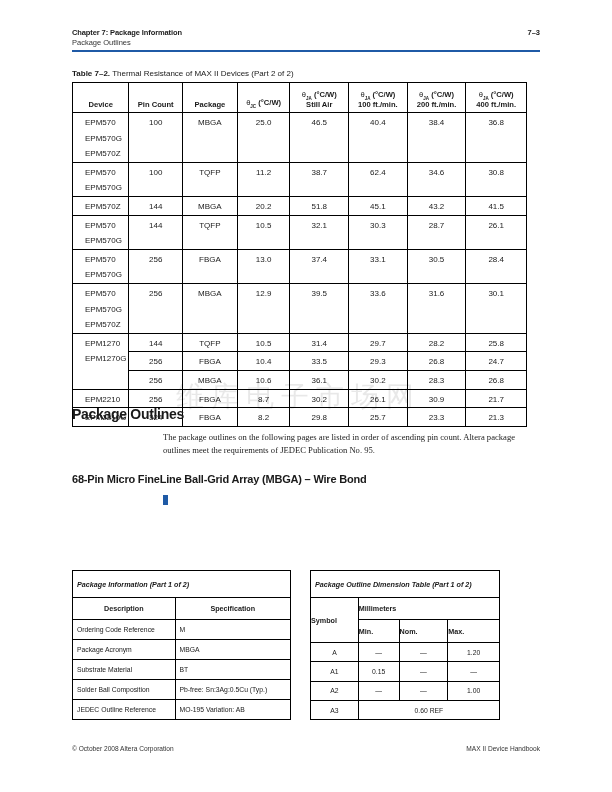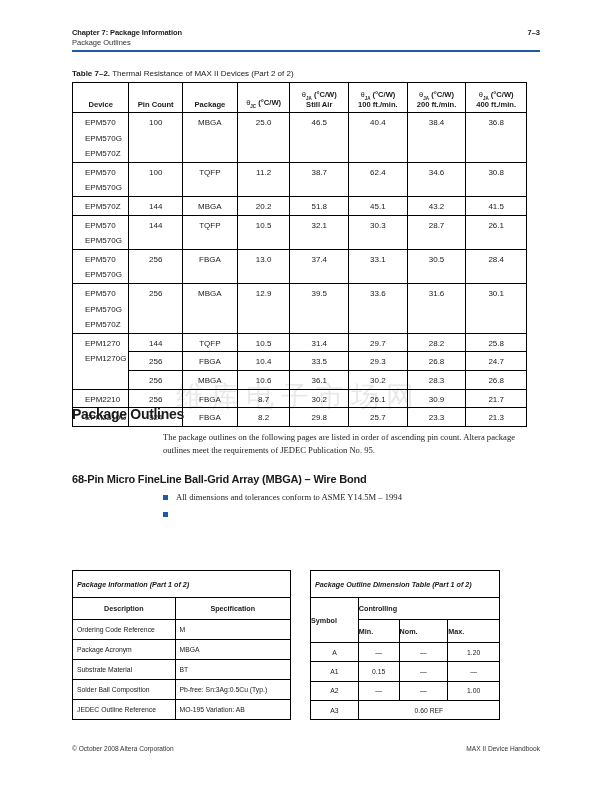--- a/index.html
+++ b/index.html
@@ -199,21 +199,21 @@
     </tbody>
 </table>
 
 <div class="watermark">维库电子市场网</div>
 
 <div class="h-outlines">Package Outlines</div>
 <div class="para">The package outlines on the following pages are listed in order of ascending pin count. Altera package outlines meet the requirements of JEDEC Publication No. 95.</div>
 
 <div class="h-mbga">68-Pin Micro FineLine Ball-Grid Array (MBGA) – Wire Bond</div>
 <ul class="bullets">
-  <li><span class="sq"></span><span>All dimensions and tolerances conform to ASME Y14.5M – 1994</span></li>
+  <li><span class="sq"></span></li>
   <li><span class="sq"></span></li>
 </ul>
 
 <table class="pkginfo">
   <colgroup>
       <col style="width:103px">
       <col style="width:116px">
     </colgroup>
   <tbody>
       <tr class="cap-row">
@@ -252,21 +252,21 @@
       <col style="width:41px">
       <col style="width:49px">
       <col style="width:52px">
     </colgroup>
   <tbody>
       <tr class="cap-row">
         <th colspan="4">Package Outline Dimension Table  (Part 1 of 2)</th>
       </tr>
   <tr class="mm-row">
     <th rowspan="2">Symbol</th>
-    <th colspan="3">Controlling</th>
+    <th colspan="3">Millimeters</th>
   </tr>
   <tr class="sub-row">
     <th>Min.</th>
     <th>Nom.</th>
     <th>Max.</th>
   </tr>
   <tr>
         <td>A</td>
         <td>—</td>
         <td>—</td>

